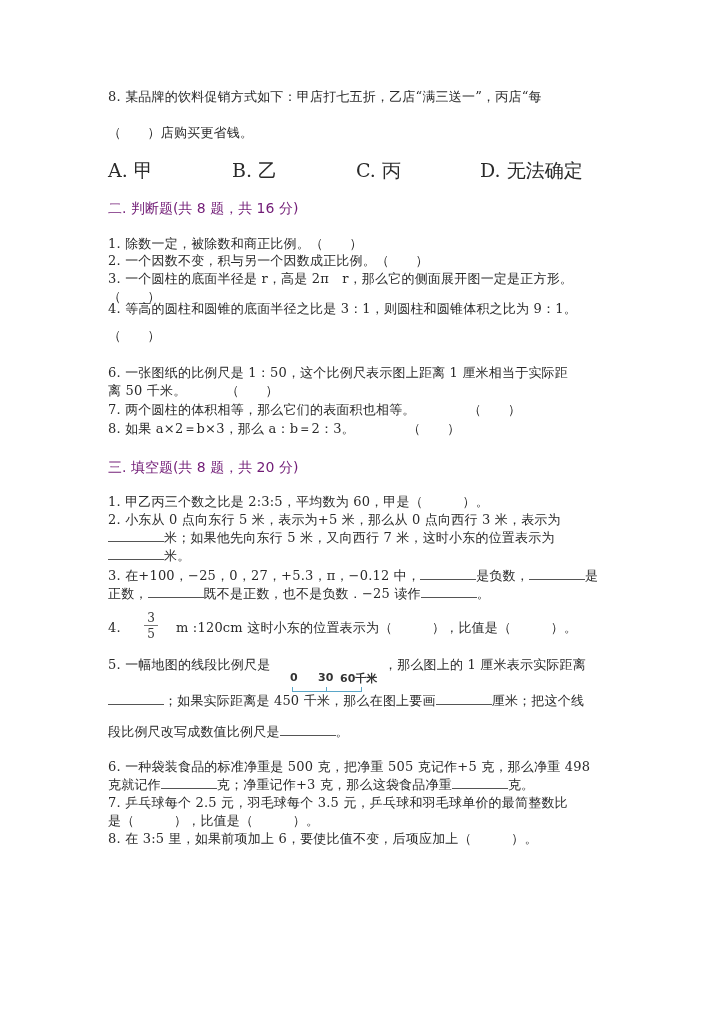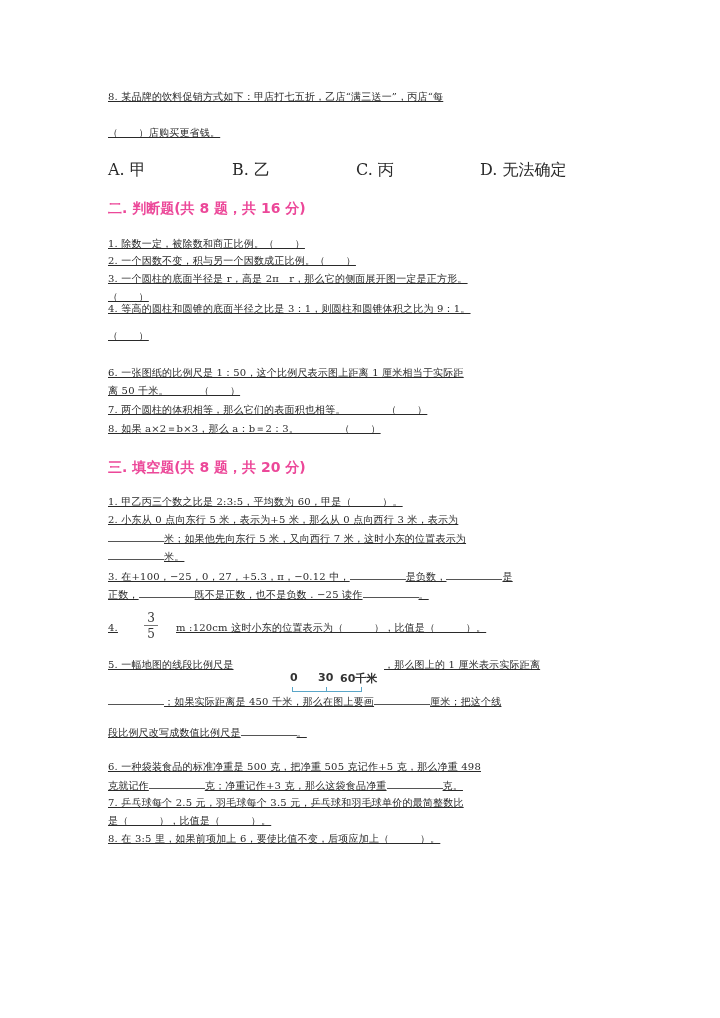--- a/index.html
+++ b/index.html
@@ -1,22 +1,22 @@
 <!DOCTYPE html>
 <html><head>
 <meta charset="utf-8">
 <style>
   html, body { margin: 0; padding: 0; background: #ffffff; }
   body { width: 720px; height: 1018px; position: relative; overflow: hidden;
          font-family: "DejaVu Serif", "Liberation Serif", serif; color: #222; }
   .page { position: absolute; left: 0; top: 0; width: 720px; height: 1018px; }
-  .line { position: absolute; left: 108px; font-size: 10px; line-height: 18px; white-space: nowrap; color: #2a2a2a; letter-spacing: 0.2px; text-decoration: underline; }
-  .heading { position: absolute; left: 108px; font-size: 14px; font-weight: bold; line-height: 18px; white-space: nowrap; color: #ec4899;
+  .line { position: absolute; left: 108px; font-size: 13px; line-height: 18px; white-space: nowrap; color: #2a2a2a; letter-spacing: 0.2px; }
+  .heading { position: absolute; left: 108px; font-size: 14px; font-weight: normal; line-height: 18px; white-space: nowrap; color: #701a75;
              font-family: "DejaVu Sans", "Liberation Sans", sans-serif; }
-  .opt { position: absolute; font-size: 16px; line-height: 18px; white-space: nowrap; color: #2a2a2a; }
+  .opt { position: absolute; font-size: 19px; line-height: 18px; white-space: nowrap; color: #2a2a2a; }
   .blank { display: inline-block; width: 56px; border-bottom: 1px solid #555; height: 12px; vertical-align: baseline; }
   .frac { position: absolute; font-size: 12px; line-height: 14px; text-align: center; width: 14px; color: #333; }
   .scalebar { position: absolute; left: 290px; top: 671px; width: 120px; height: 24px; }
   .scalebar .labels { position: absolute; top: 0; left: 0; font-size: 11px; font-weight: bold; font-family: "DejaVu Sans", sans-serif; color: #333; white-space: nowrap; }
   .scalebar .lab { position: absolute; top: 0; }
   .scalebar .bar { position: absolute; top: 16px; left: 2px; width: 68px; height: 4px; border-left: 1px solid #5aa6c8; border-right: 1px solid #5aa6c8; border-bottom: 1px solid #5aa6c8; }
   .scalebar .mid { position: absolute; top: 16px; left: 36px; width: 1px; height: 4px; background: #5aa6c8; }
 </style>
 </head>
 <body>

